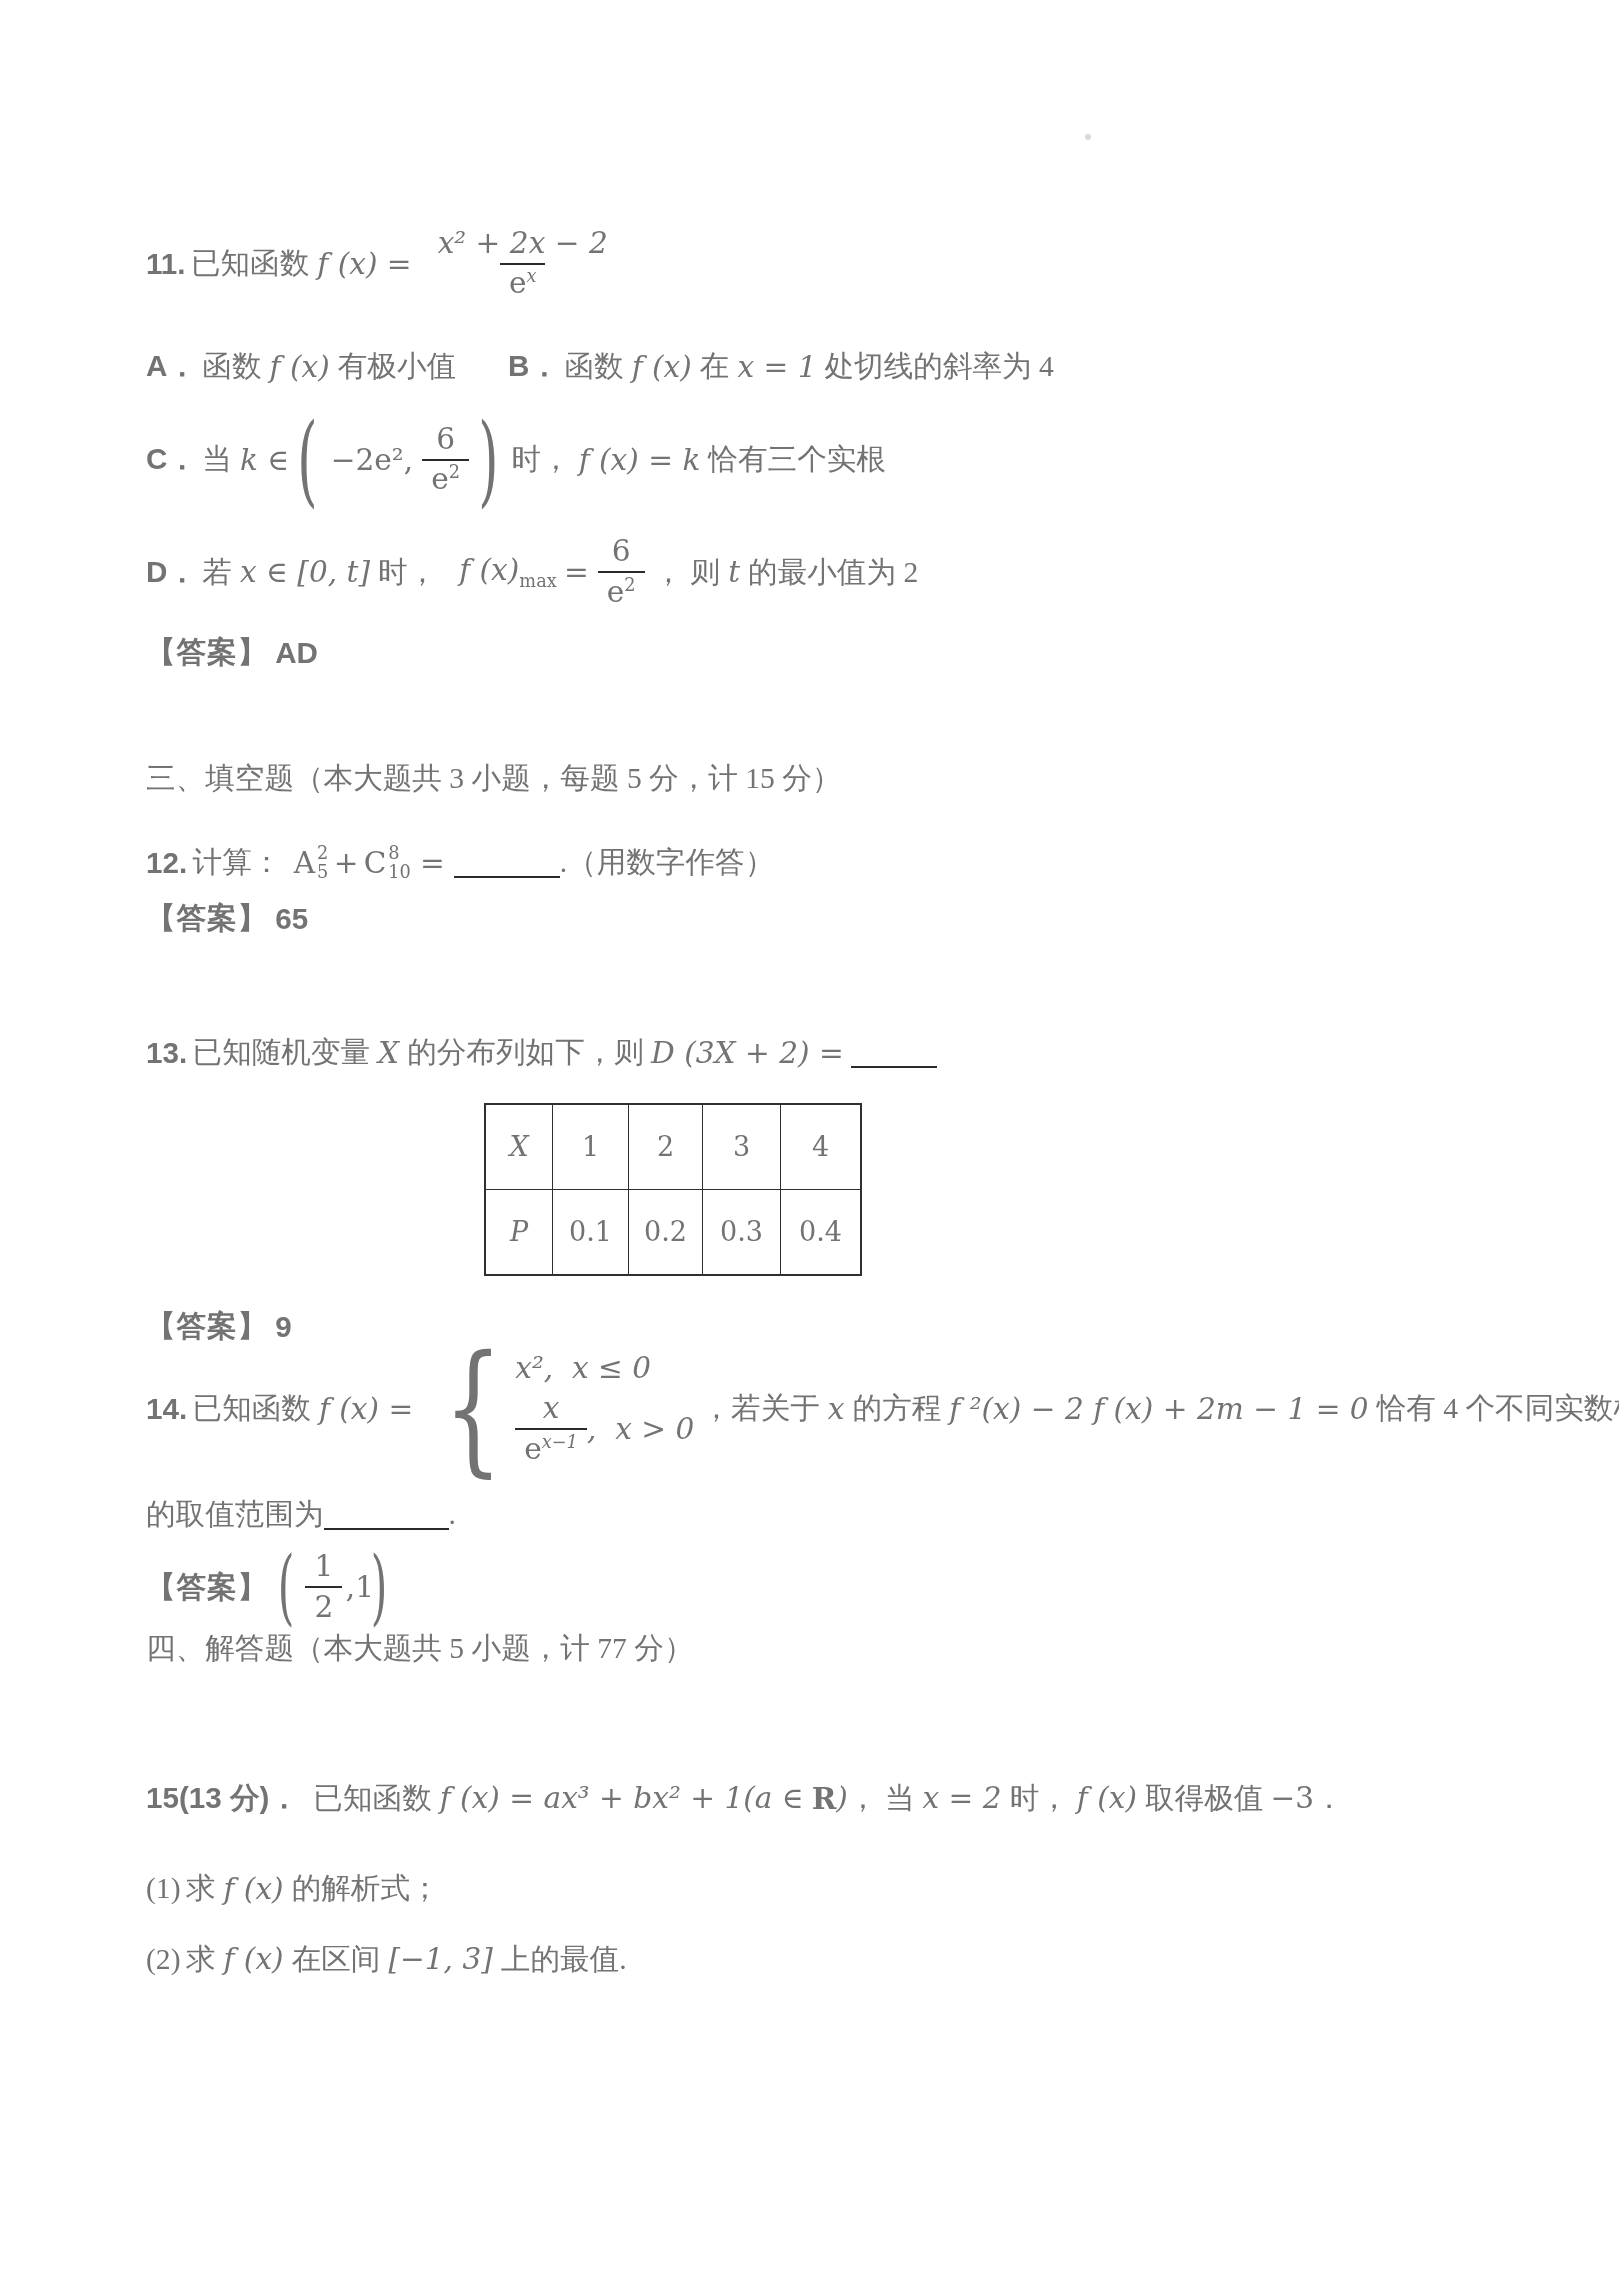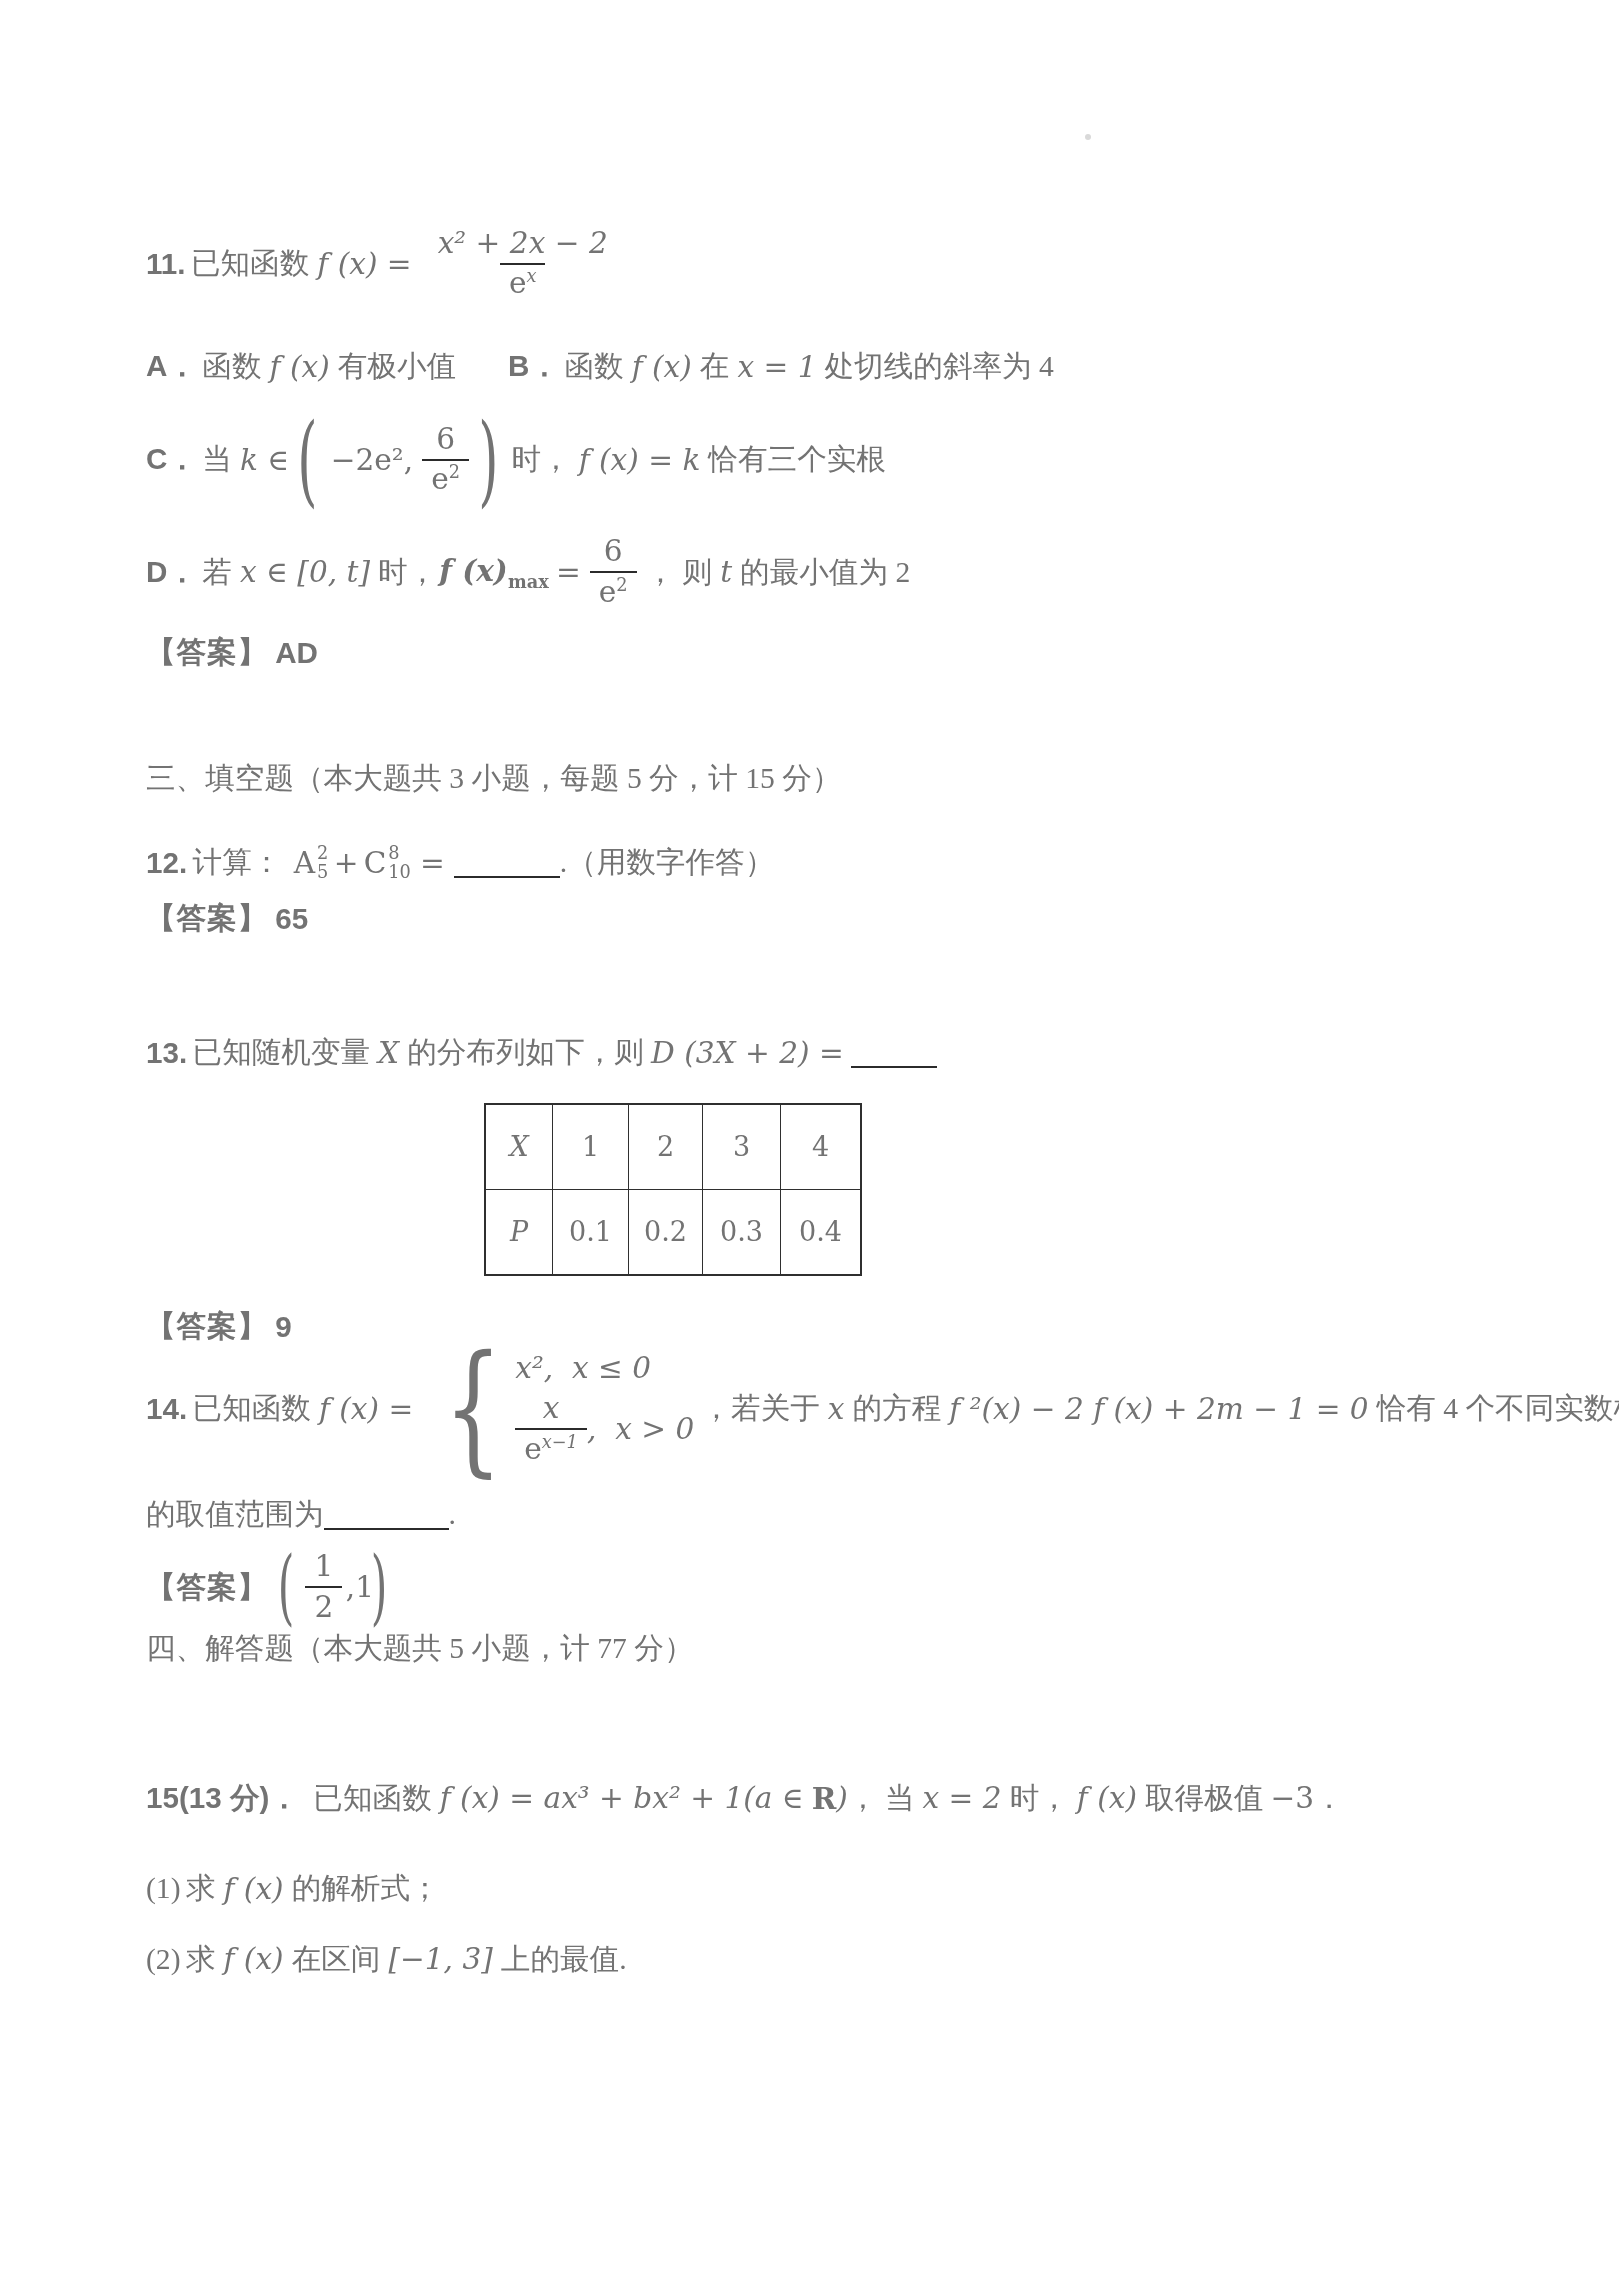--- a/index.html
+++ b/index.html
@@ -106,21 +106,21 @@
     <span style="margin-left:12.5px;">时，</span>
     <span class="math mx">f (x) = k</span>
     <span>恰有三个实根</span>
   </div>
 
   <div class="line" style="top:519px;height:106px;">
     <span class="qnum">D．</span>
     <span>若</span>
     <span class="math mx">x ∈ [0, t]</span>
     <span>时，</span>
-    <span class="math" style="margin-left:2px;font-weight:bold;"><span>f (x)</span><sub class="rm">max</sub></span>
+    <span class="math" style="margin-left:22px;"><span>f (x)</span><sub class="rm">max</sub></span>
     <span class="rm" style="margin-left:7.2px;">=</span>
     <span class="frac">
       <span class="fnum rm">6</span>
       <span class="fden"><span class="rm">e</span><sup class="rm">2</sup></span>
     </span>
     <span>，  则</span>
     <span class="math mx">t</span>
     <span>的最小值为 2</span>
   </div>
 

